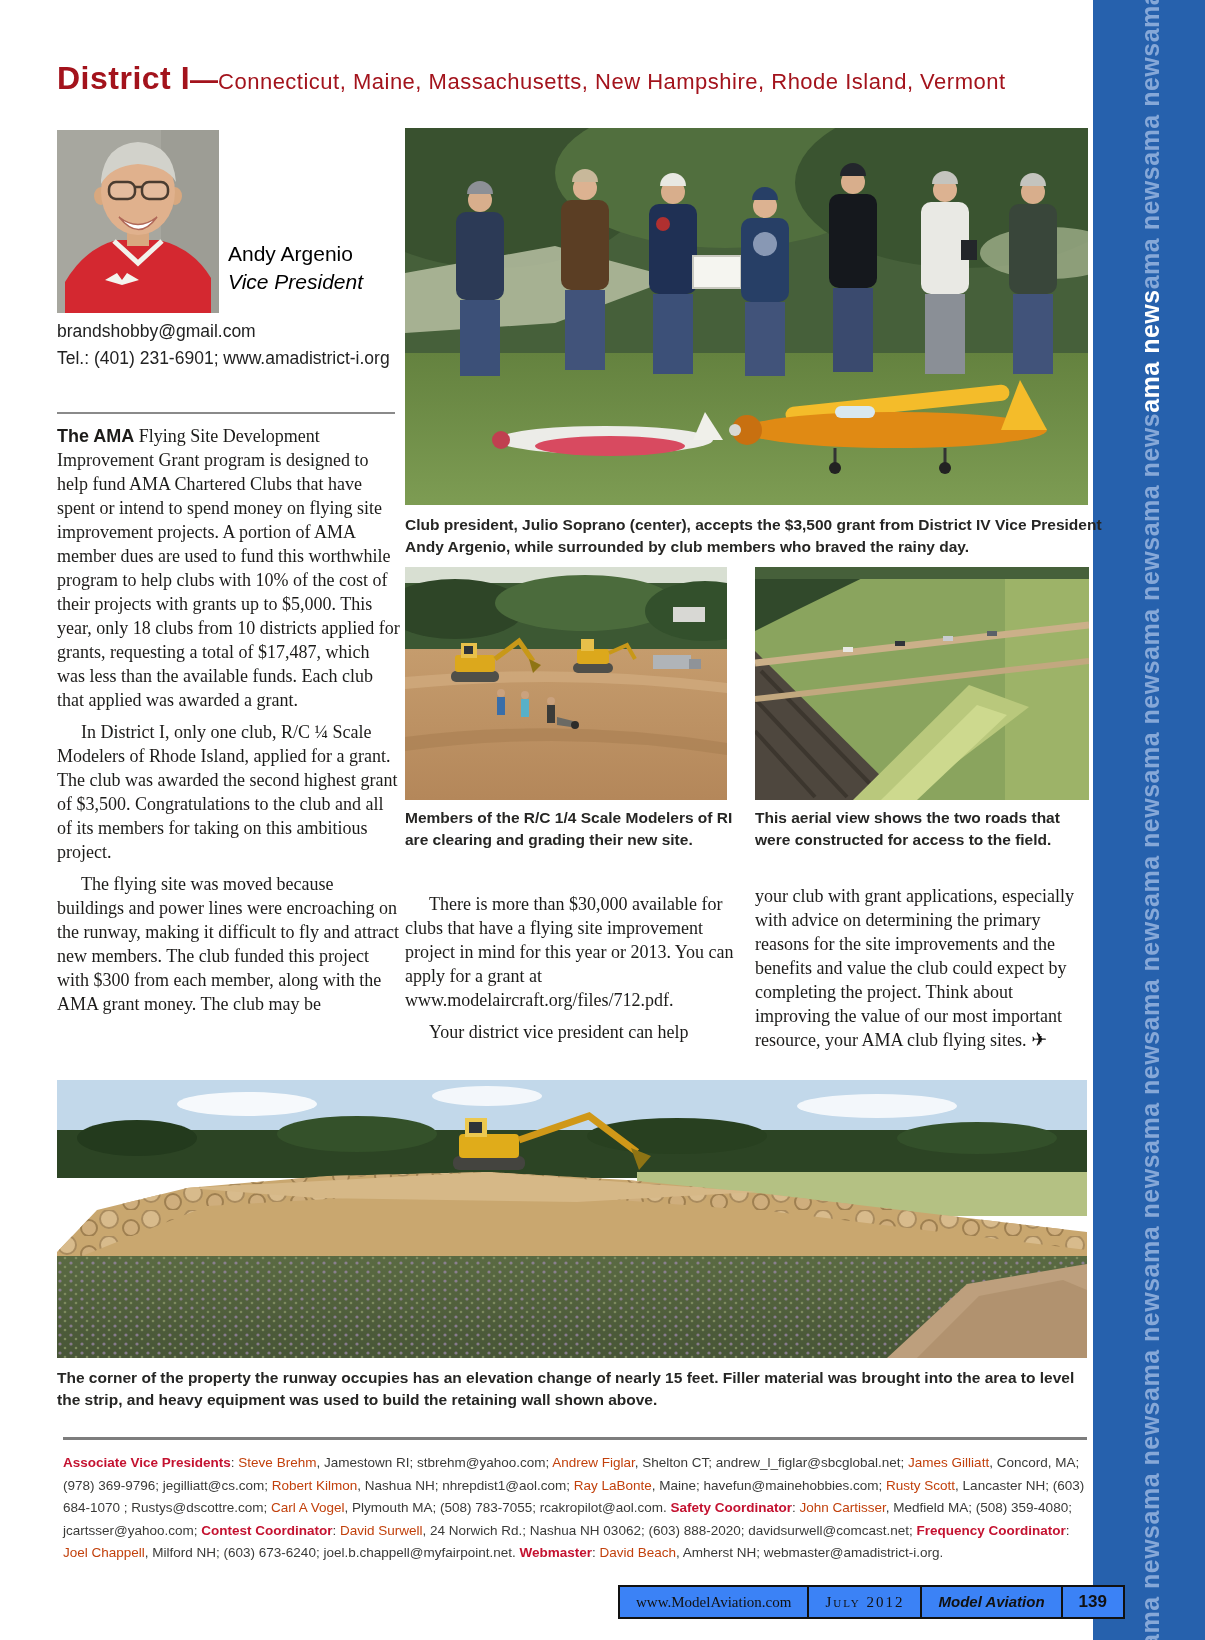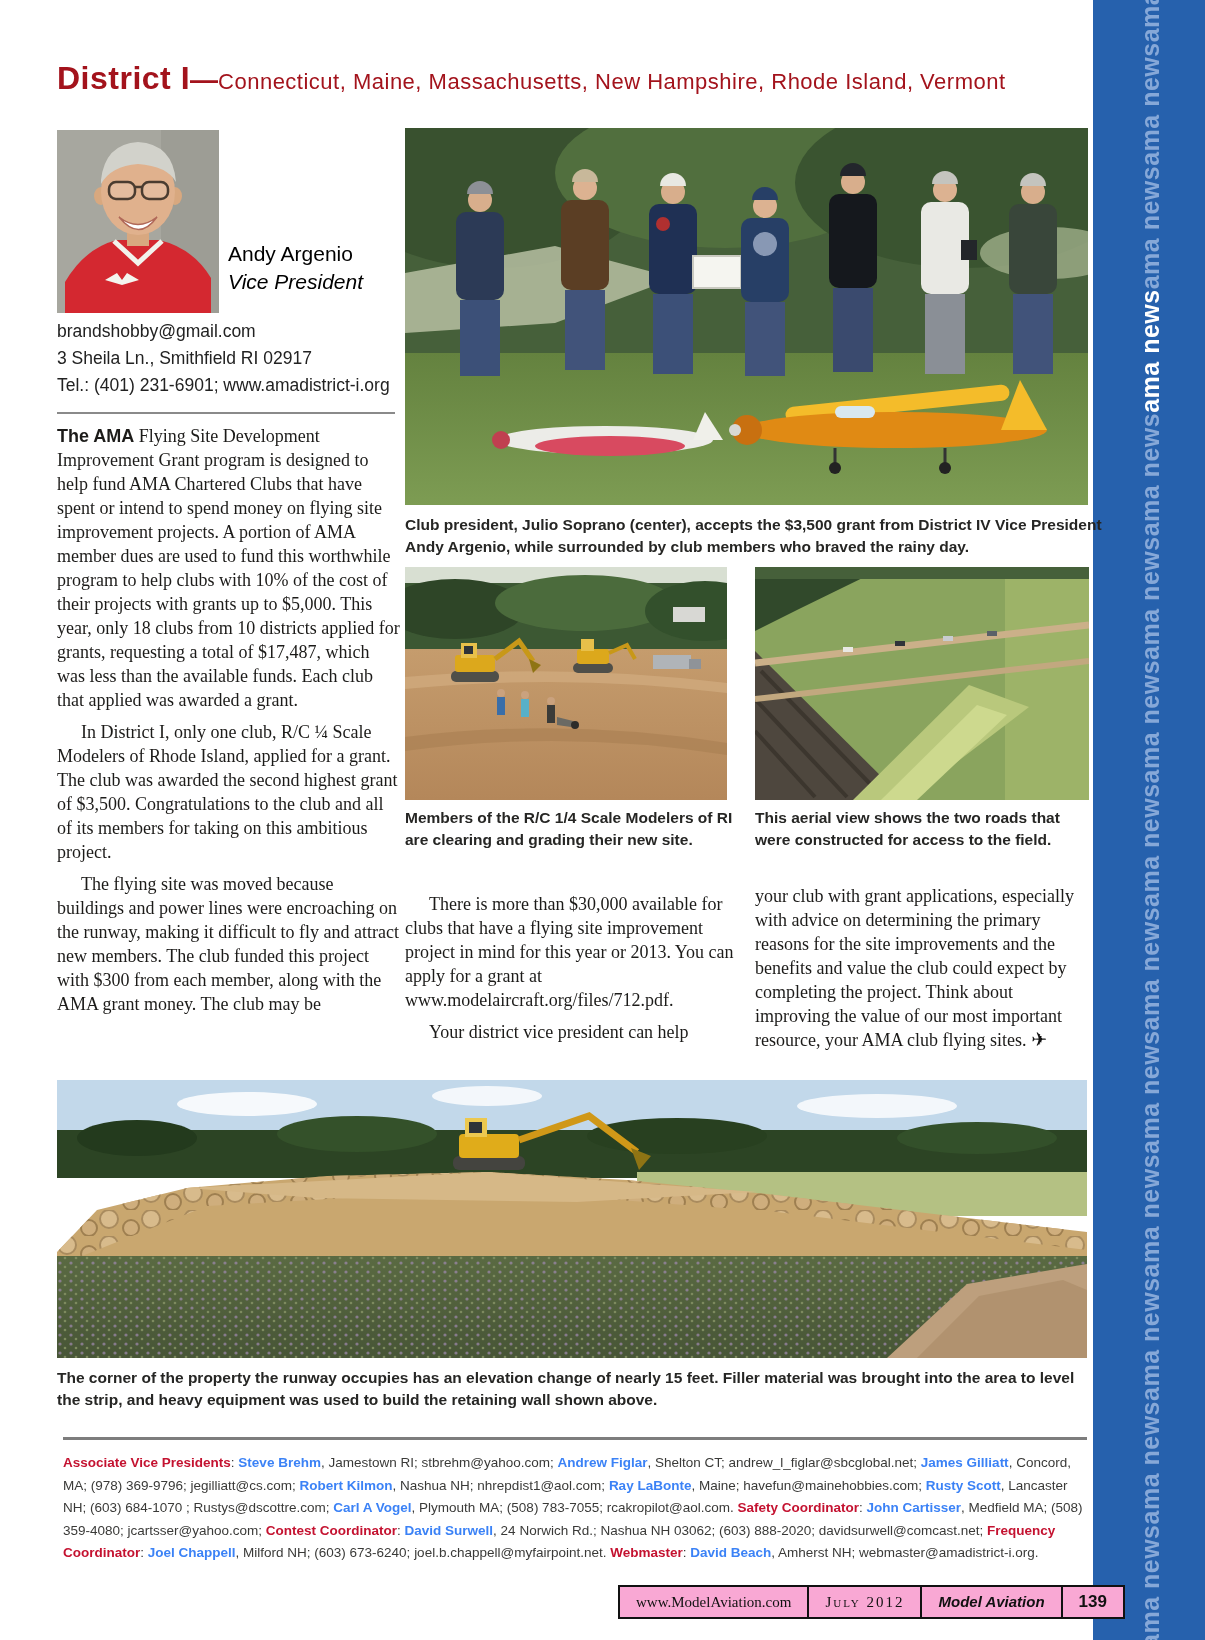--- a/index.html
+++ b/index.html
@@ -54,25 +54,25 @@
   
   .photo{display:block;}
   .ph-main{left:405px;top:128px;}
   .ph-site{left:405px;top:567px;}
   .ph-aerial{left:755px;top:567px;}
   .ph-wall{left:57px;top:1080px;}
 
   
   .footer-credits{left:63px;top:1452px;width:1024px;font-size:13.5px;line-height:22.5px;color:#3a3a38;}
   .seg-red{color:#c41230;font-weight:bold;}
-  .seg-b{font-weight:bold;color:#3b82f6;}
+  .seg-b{font-weight:normal;color:#c2410c;}
   .seg-n{color:#3a3a38;}
 
   
-  .bbar{left:618px;top:1585px;display:flex;border:2px solid #111;background:#f9a8d4;height:30px;font-size:15px;color:#111;}
+  .bbar{left:618px;top:1585px;display:flex;border:2px solid #111;background:#3b82f6;height:30px;font-size:15px;color:#111;}
   .bbar>div{line-height:30px;padding:0 16px;border-left:2px solid #111;}
   .bbar>div:first-child{border-left:none;}
   .bb-url{font-family:"Liberation Serif",serif;}
   .bb-issue{font-family:"Liberation Serif",serif;font-variant:small-caps;letter-spacing:2px;}
   .bb-mag{font-weight:bold;font-style:italic;}
   .bb-page{font-weight:bold;font-size:17px;}
 </style>
 </head>
 <body>
 
@@ -118,21 +118,20 @@
   </svg>
 </div>
 
 <div class="abs officer-name">
   <div>Andy Argenio</div>
   <div class="officer-title">Vice President</div>
 </div>
 
 <div class="abs contact">
   <div>brandshobby@gmail.com</div>
-  <div>3 Sheila Ln., Smithfield RI 02917</div>
   <div>Tel.: (401) 231-6901; www.amadistrict-i.org</div>
 </div>
 
 <div class="abs rule1"></div>
 
 <div class="abs col col1">
     <p class="para"><span class="lead">The AMA </span>Flying Site Development Improvement Grant program is designed to help fund AMA Chartered Clubs that have spent or intend to spend money on flying site improvement projects. A portion of AMA member dues are used to fund this worthwhile program to help clubs with 10% of the cost of their projects with grants up to $5,000. This year, only 18 clubs from 10 districts applied for grants, requesting a total of $17,487, which was less than the available funds. Each club that applied was awarded a grant.</p>
     <p class="para indent">In District I, only one club, R/C ¼ Scale Modelers of Rhode Island, applied for a grant. The club was awarded the second highest grant of $3,500. Congratulations to the club and all of its members for taking on this ambitious project.</p>
     <p class="para indent">The flying site was moved because buildings and power lines were encroaching on the runway, making it difficult to fly and attract new members. The club funded this project with $300 from each member, along with the AMA grant money. The club may be</p>
   </div>

